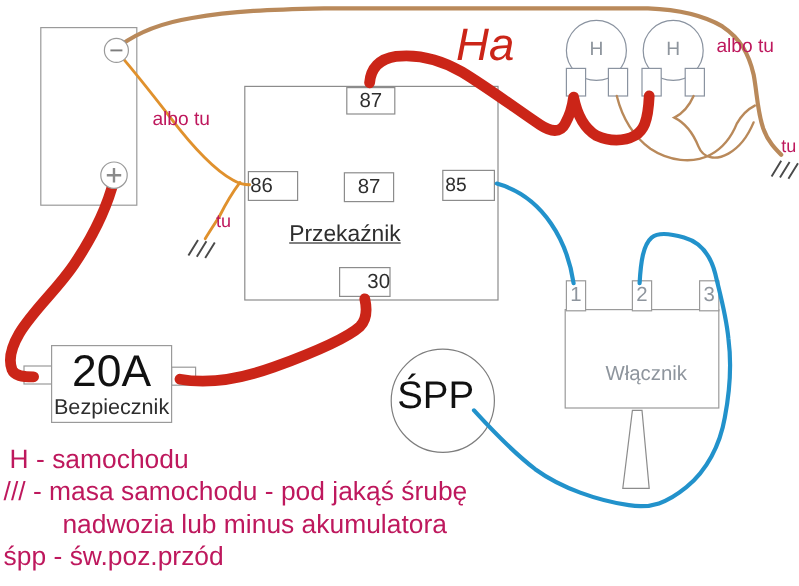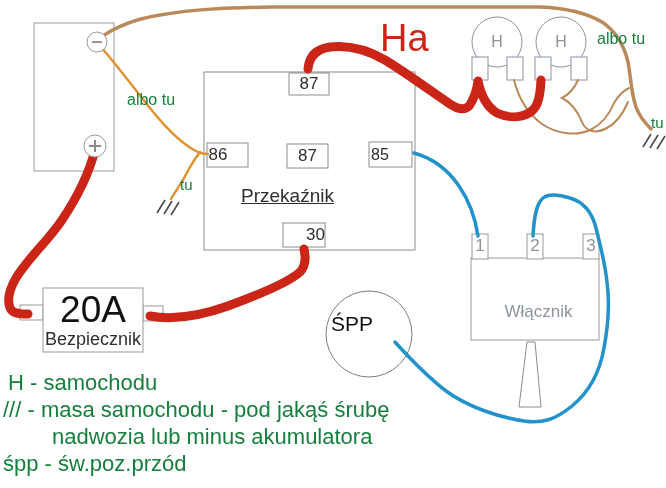--- a/index.html
+++ b/index.html
@@ -1,19 +1,19 @@
 <!DOCTYPE html>
 <html><head>
 <meta charset="utf-8">
 <style>
   html,body{margin:0;padding:0;background:#fff;}
   #stage{position:relative;width:666px;height:488px;background:#ffffff;overflow:hidden;
          font-family:"Liberation Sans",sans-serif;}
   #wires{position:absolute;left:0;top:0;}
-  .t{position:absolute;white-space:nowrap;color:#15803d;line-height:1.1;}
+  .t{position:absolute;white-space:nowrap;color:#be185d;line-height:1.1;}
   .center{text-align:center;}
   .term{position:absolute;text-align:center;color:#2e2e2e;}
   .gray{color:#8e959d;}
   .red{color:#cb2518;}
   .dark{color:#111;}
 </style>
 </head>
 <body>
 
 <div id="stage">
@@ -83,21 +83,21 @@
 
     <circle cx="97" cy="42" r="10" fill="#fff" stroke="#9a9a9a"></circle>
     <line x1="92" y1="42" x2="102" y2="42" stroke="#7d7d7d" stroke-width="1.6"></line>
     <circle cx="95" cy="146" r="11" fill="#fff" stroke="#9a9a9a"></circle>
     <path d="M 95 140 L 95 152 M 89 146 L 101 146" stroke="#8a8a8a" stroke-width="2"></path>
 
     <path d="M 157 213 L 165 200 M 164 214 L 172 201 M 171 215 L 179 202" stroke="#4a4a4a" stroke-width="1.6"></path>
     <path d="M 643 147 L 651 134 M 650 148 L 658 135 M 657 149 L 665 136" stroke="#4a4a4a" stroke-width="1.6"></path>
   </svg>
 
-  <div class="t red" style="left:380px;top:18px;font-size:38px;">Ha</div>
+  <div class="t red" style="left:380px;top:18px;font-size:38px;font-style:italic;">Ha</div>
 
   <div class="t" style="left:127px;top:91px;font-size:16px;">albo tu</div>
   <div class="t" style="left:180px;top:177px;font-size:15px;">tu</div>
   <div class="t" style="left:597px;top:30px;font-size:16px;">albo tu</div>
   <div class="t" style="left:651px;top:115px;font-size:15px;">tu</div>
 
   <div class="term" style="left:289px;top:73px;width:40px;line-height:22px;font-size:17px;">87</div>
   <div class="term" style="left:207px;top:143px;width:22px;line-height:24px;font-size:17px;">86</div>
   <div class="term" style="left:287px;top:144px;width:41px;line-height:24px;font-size:17px;">87</div>
   <div class="term" style="left:369px;top:142px;width:22px;line-height:25px;font-size:16px;">85</div>
@@ -108,20 +108,20 @@
   <div class="t center" style="left:43px;top:330px;width:100px;font-size:18px;color:#2e2e2e;">Bezpiecznik</div>
 
   <div class="t center gray" style="left:487px;top:33px;width:20px;font-size:16px;">H</div>
   <div class="t center gray" style="left:551px;top:33px;width:20px;font-size:16px;">H</div>
 
   <div class="t center gray" style="left:472px;top:237px;width:16px;font-size:17px;">1</div>
   <div class="t center gray" style="left:527px;top:237px;width:16px;font-size:17px;">2</div>
   <div class="t center gray" style="left:583px;top:237px;width:16px;font-size:17px;">3</div>
   <div class="t center gray" style="left:471px;top:303px;width:135px;font-size:17px;">Włącznik</div>
 
-  <div class="t dark" style="left:331px;top:312px;font-size:21px;text-align:right;">ŚPP</div>
+  <div class="t dark" style="left:331px;top:312px;font-size:32px;text-align:right;">ŚPP</div>
 
   <div class="t" style="left:8px;top:371px;font-size:22px;">H - samochodu</div>
   <div class="t" style="left:3px;top:398px;font-size:22px;">/// - masa samochodu - pod jakąś śrubę</div>
   <div class="t" style="left:52px;top:425px;font-size:22px;">nadwozia lub minus akumulatora</div>
   <div class="t" style="left:3px;top:452px;font-size:22px;">śpp - św.poz.przód</div>
 
 </div>
 
 </body></html>

